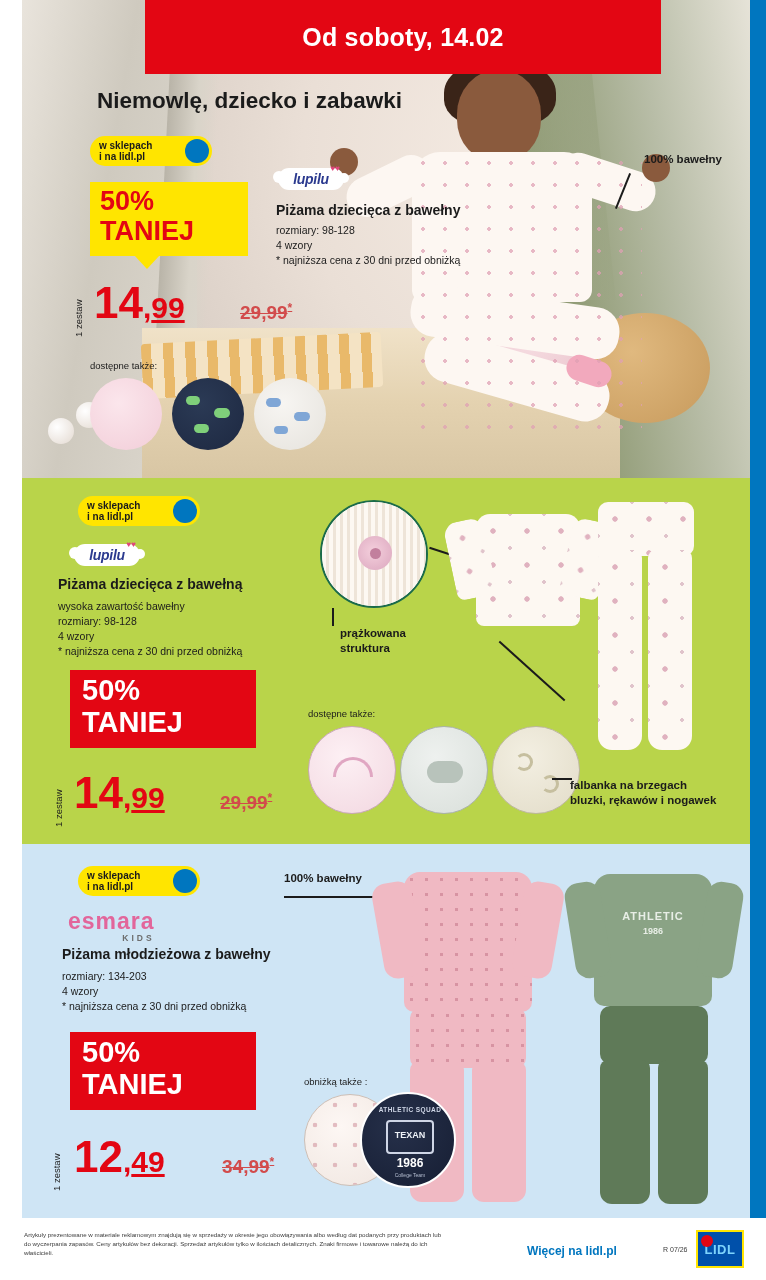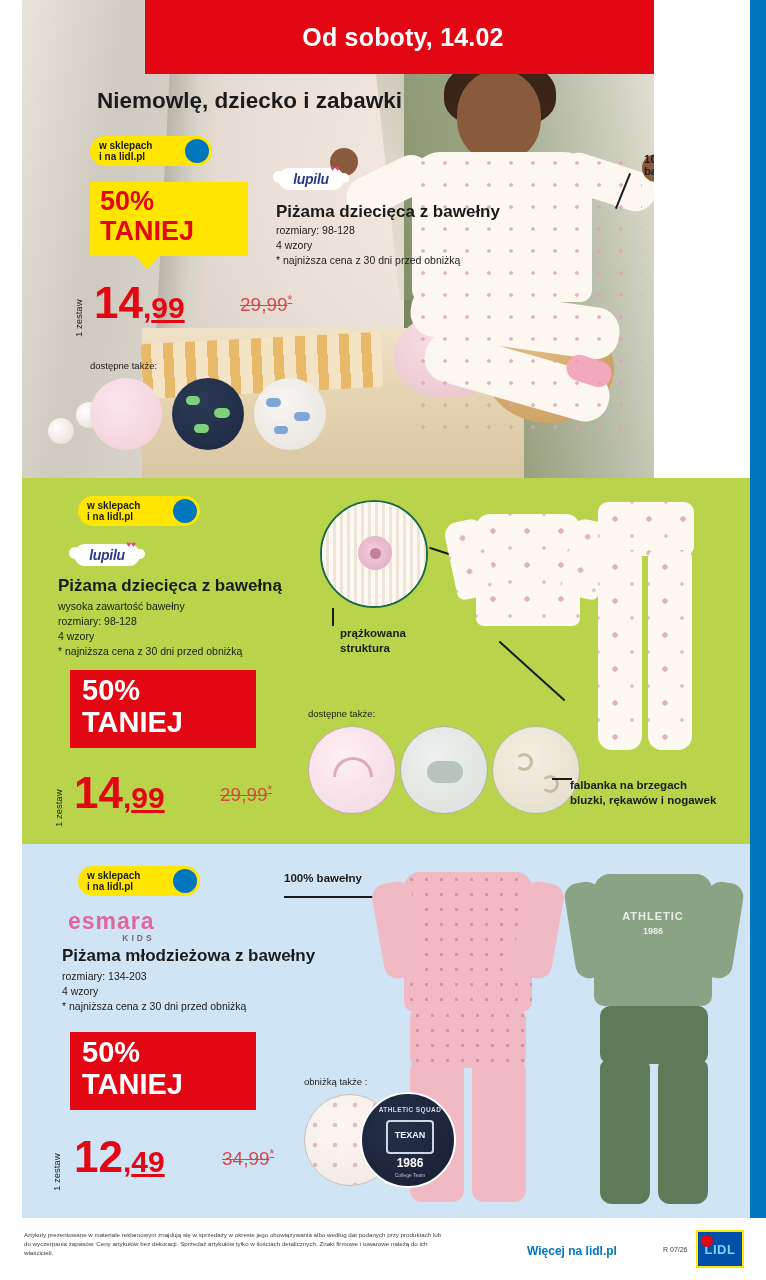--- a/index.html
+++ b/index.html
@@ -27,21 +27,21 @@
     position: absolute;
     left: 0; top: 0;
     width: 22px; height: 1218px;
     background: #ffffff;
   }
 
   
   .sec1 {
     position: absolute;
     left: 22px; top: 0;
-    width: 632px; height: 478px;
+    width: 728px; height: 478px;
     background: #e5e5e5;
     overflow: hidden;
   }
   .sec1-photo {
     position: absolute; inset: 0;
     background:
       radial-gradient(circle at 72% 34%, #f6ece4 0%, #eadfd6 40%, #d8cdc4 70%),
       linear-gradient(90deg, #efe9e2 0%, #f0eae3 100%);
   }
   
@@ -219,33 +219,34 @@
 
   .price-big {
     position: absolute;
     color: #e30613; font-weight: bold;
   }
   .price-int { font-size: 44px; }
   .price-comma { font-size: 30px; }
   .price-dec { font-size: 30px; text-decoration: underline; }
   .price-old {
     position: absolute;
-    color: #d24b4b; font-size: 19px; font-weight: normal;
+    color: #d24b4b; font-size: 19px; font-weight: bold;
     text-decoration: line-through;
+    margin-top: 8px;
   }
   .price-old sup { text-decoration: none; font-size: 12px; }
   .unit-vert {
     position: absolute;
     font-size: 9.5px; color: #1b1b1b;
     transform: rotate(-90deg);
     transform-origin: left bottom;
     white-space: nowrap;
   }
 
-  .prod-name { font-size: 17px; font-weight: bold; color: #1b1b1b; }
+  .prod-name { font-size: 14px; font-weight: bold; color: #1b1b1b; }
   .prod-line { font-size: 10.5px; color: #1b1b1b; line-height: 15px; }
 
   .callout { font-size: 11.5px; font-weight: bold; color: #1b1b1b; }
   .callout-line { position: absolute; background: #1b1b1b; }
 
   .also-label { font-size: 9.5px; color: #1b1b1b; }
   .swatch {
     position: absolute; width: 72px; height: 72px; border-radius: 50%;
     overflow: hidden;
   }

